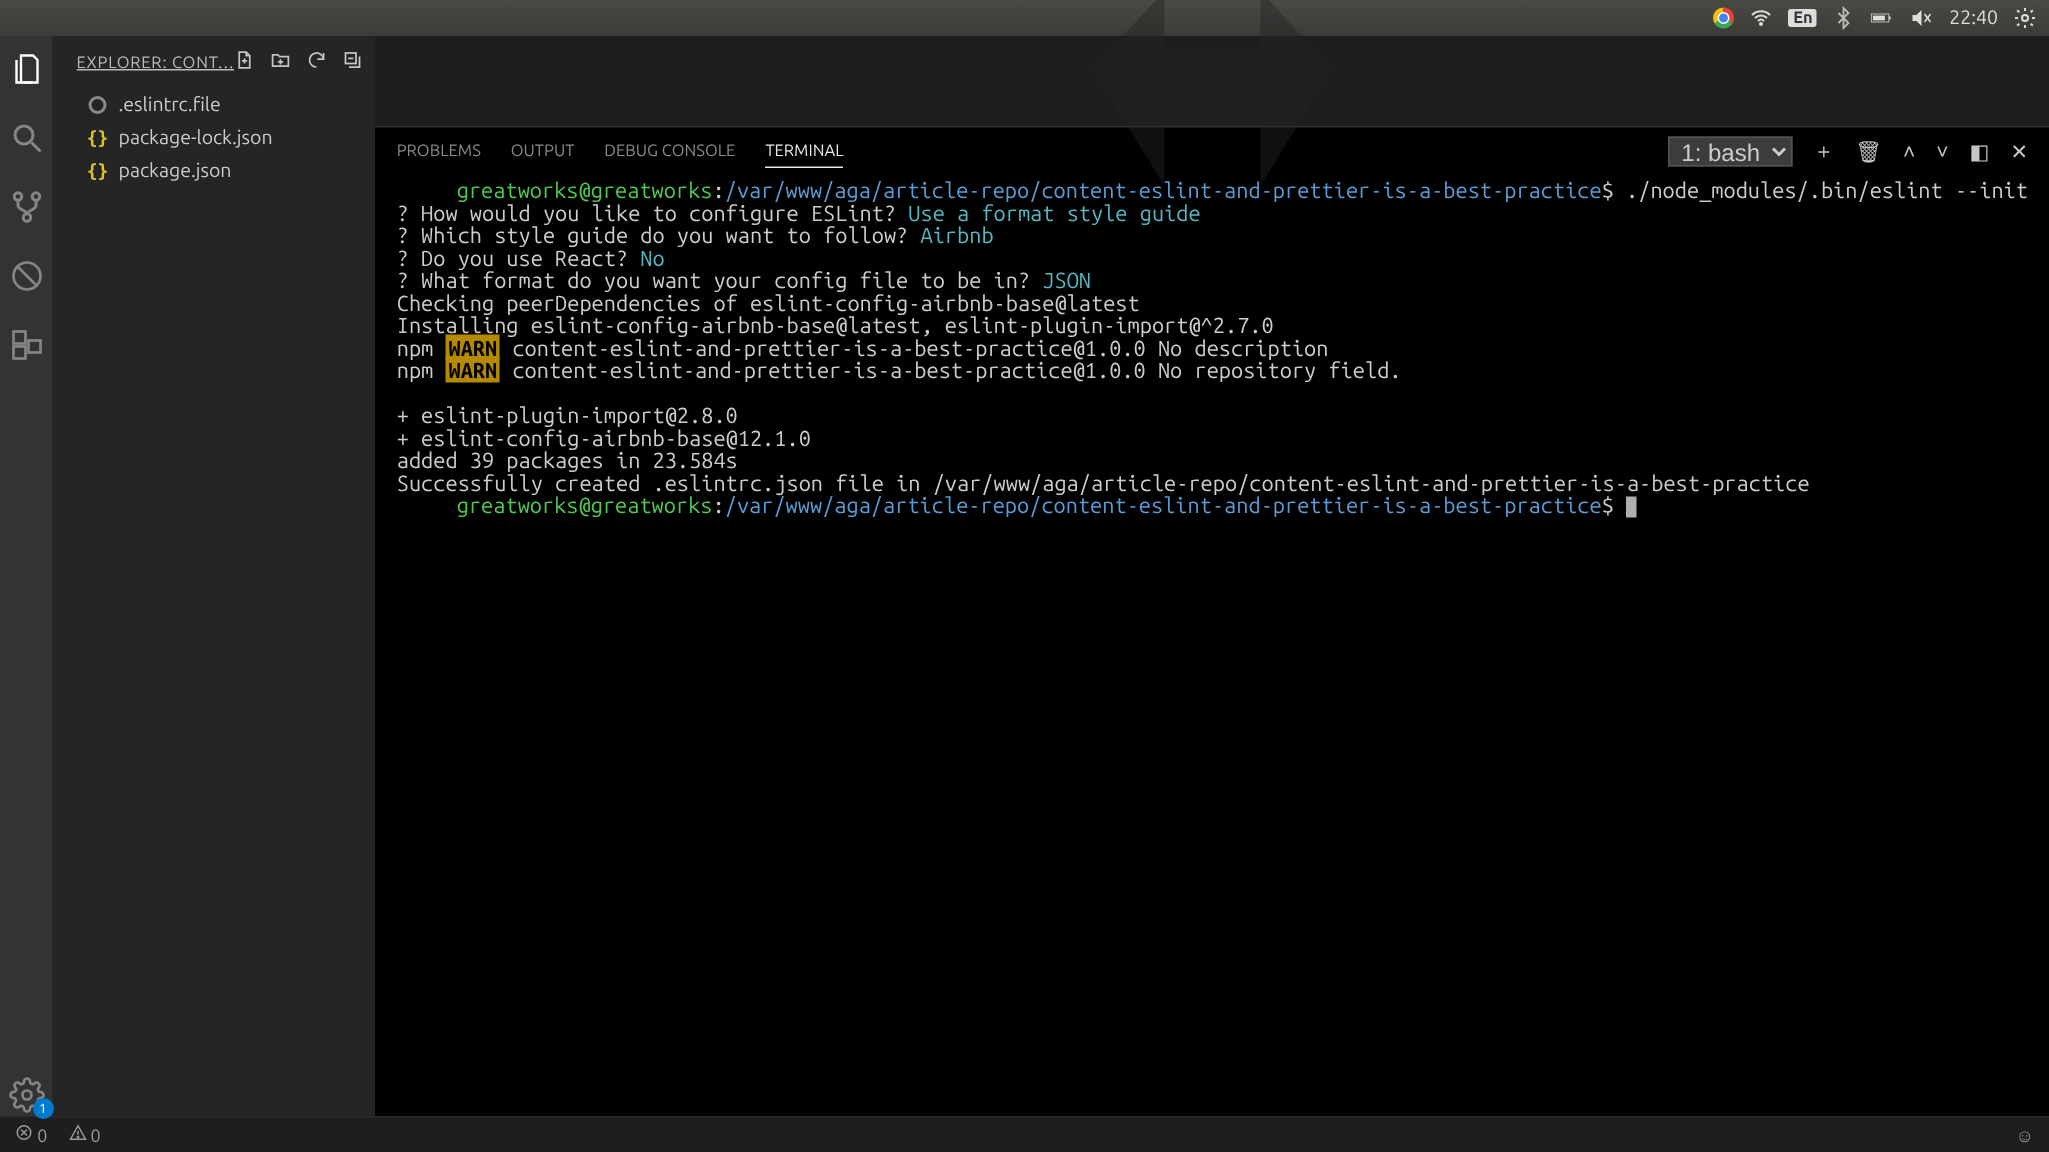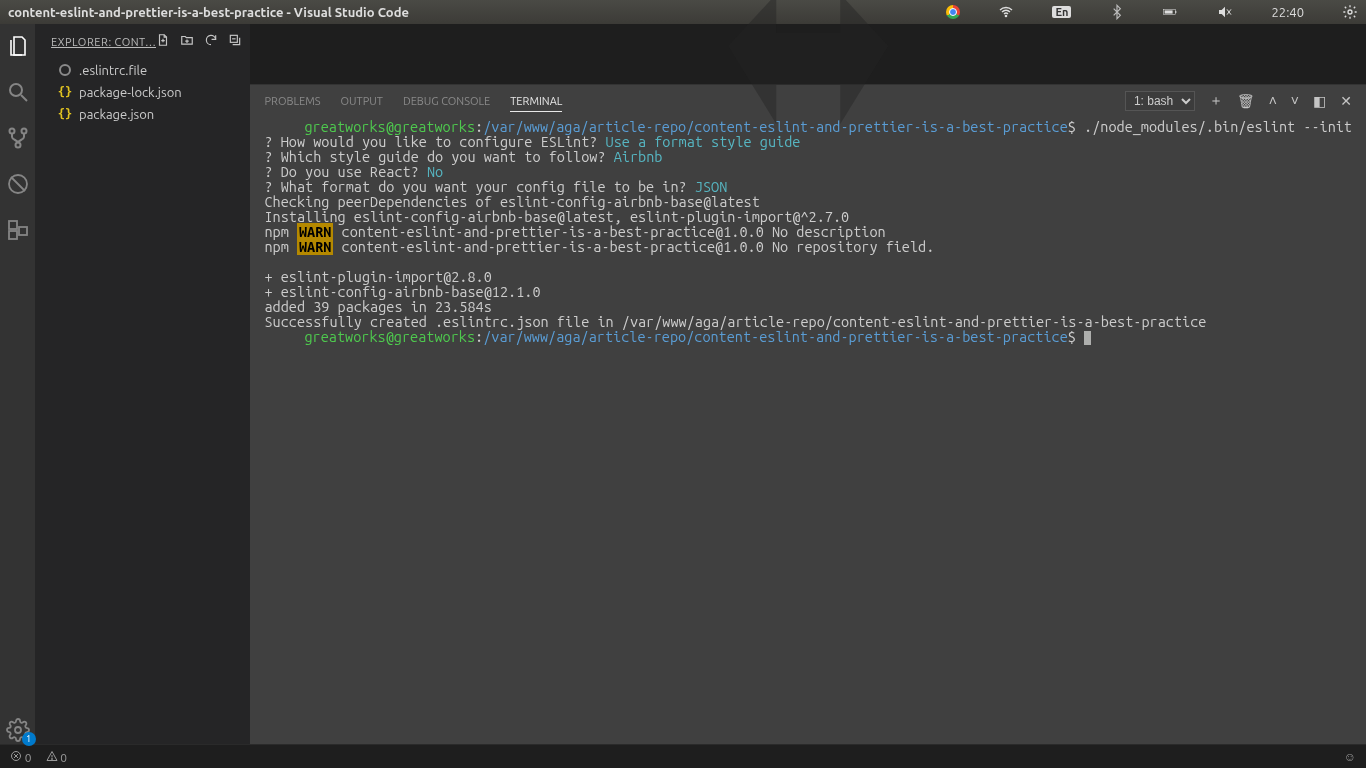--- a/index.html
+++ b/index.html
@@ -1,20 +1,20 @@
 <!DOCTYPE html>
 <html><head>
 <meta charset="utf-8">
 <style>
 * { margin: 0; padding: 0; box-sizing: border-box; }
 html, body { width: 1366px; height: 768px; overflow: hidden; font-family: "Ubuntu", Arial, sans-serif; background: #1e1e1e; color: #ccc; }
 .titlebar { height: 24px; background: linear-gradient(#4a4a45, #3c3b37); display: flex; align-items: center; padding: 0 8px; color: #ddd; font-size: 13px; font-weight: bold; }
 .titlebar .spacer { flex: 1; }
 .titlebar .tray { display: flex; gap: 10px; align-items: center; font-weight: normal; font-size: 13px; }
-.titlebar .tray span { display:inline-flex; align-items:center;margin-left:28px; }
+.titlebar .tray span { display:inline-flex; align-items:center; }
 .tray-icon { width:16px; height:16px; }
 .chrome-dot { width:14px; height:14px; border-radius:50%; background: conic-gradient(#ea4335 0 120deg, #34a853 120deg 240deg, #fbbc05 240deg 360deg); position:relative; }
 .chrome-dot::after { content:""; position:absolute; inset:3px; background:#4285f4; border-radius:50%; border:1.5px solid #fff; }
 .en-badge { background:#ddd; color:#333; padding:0 3px; border-radius:2px; font-size:11px; font-weight:bold; }
 .main { display:flex; height: 720px; }
 .activitybar { width:50px; background:#333333; display:flex; flex-direction:column; align-items:center; padding-top:8px; gap:18px; }
 .activitybar .ab-icon { width:28px; height:28px; color:#858585; cursor:pointer; display:flex; align-items:center; justify-content:center; }
 .activitybar .ab-icon.active { color:#fff; }
 .activitybar .spacer { flex:1; }
 .ab-svg { width:24px; height:24px; }
@@ -23,44 +23,43 @@
 .sidebar-header .title { flex:1; text-transform:uppercase; overflow:hidden; text-overflow:ellipsis; white-space:nowrap; }
 .sidebar-header .actions { display:flex; gap:10px; }
 .sidebar-header .actions span { cursor:pointer; color:#c5c5c5; font-size:14px; }
 .file-item { display:flex; align-items:center; padding:2px 8px 2px 22px; height:22px; gap:6px; cursor:pointer; }
 .file-icon { width:16px; height:16px; display:inline-flex; align-items:center; justify-content:center; }
 .json-icon { color:#e2c420; font-family:monospace; font-size:12px; font-weight:bold; }
 .eslint-icon { width:12px; height:12px; border-radius:50%; border:2px solid #8a8a8a; }
 .editor-area { flex:1; background:#1e1e1e; display:flex; flex-direction:column; }
 .welcome-bg { flex:1; position:relative; }
 .welcome-bg::before { content:""; position:absolute; top:-30px; left:50%; transform:translateX(-50%); width:160px; height:130px; background:#232323; clip-path: polygon(30% 0, 0 40%, 30% 100%, 30% 70%, 70% 70%, 70% 100%, 100% 40%, 70% 0, 70% 30%, 30% 30%); opacity:0.45; }
-.panel { height:660px; border-top:1px solid #333; background:#404040; display:flex; flex-direction:column; }
+.panel { height:660px; border-top:1px solid #333; background:#000000; display:flex; flex-direction:column; }
 .panel-tabs { height:32px; display:flex; align-items:center; padding:0 14px; gap:20px; font-size:11px; color:#8a8a8a; }
 .panel-tabs .tab { cursor:pointer; padding:4px 0; }
 .panel-tabs .tab.active { color:#e7e7e7; border-bottom:1px solid #e7e7e7;text-align:center; }
 .panel-tabs .spacer { flex:1; }
 .panel-tabs .right { display:flex; align-items:center; gap:14px; }
-.term-select { background:#3c3c3c; color:#ccc; border:1px solid #555; font-size:12px; padding:1px 4px; height:20px; }
+.term-select { background:#3c3c3c; color:#ccc; border:1px solid #555; font-size:16px; padding:1px 4px; height:20px; }
 .panel-tabs .ticon { cursor:pointer; color:#c5c5c5; font-size:14px; }
 .terminal-body { flex:1; padding:2px 14px; font-family: "Ubuntu Mono", Menlo, monospace; font-size:14.5px; line-height:15px; white-space:pre; color:#cccccc; overflow:hidden; }
 .t-green { color:#4ec94e;margin-left:40px; }
 .t-blue { color:#5a9dd5; }
 .t-cyan { color:#56b6c2; }
 .t-warn { background:#b58900; color:#000; font-weight:bold; padding:0 2px;margin-top:45px; }
 .cursor { display:inline-block; width:7px; height:14px; background:#aeafad; vertical-align:middle; }
 .statusbar { height:24px; background:#1e1e1e; border-top:1px solid #2a2a2a; display:flex; align-items:center; padding:0 10px; font-size:12px; color:#9a9a9a; gap:14px; }
 .statusbar .spacer { flex:1; }
 .settings-badge { position:relative; }
 .settings-badge .badge { position:absolute; bottom:-2px; right:-4px; background:#007acc; color:#fff; border-radius:50%; width:14px; height:14px; font-size:9px; display:flex; align-items:center; justify-content:center; }
 </style>
 </head>
 <body>
 
 <div class="titlebar">
-  <span>content-eslint-and-prettier-is-a-best-practice - Visual Studio Code</span>
   <div class="spacer"></div>
   <div class="tray">
     <span>
         <span class="chrome-dot"></span>
       </span>
     <span>
       <svg class="tray-icon" viewBox="0 0 24 24" fill="none" stroke="#ddd" stroke-width="2">
           <path d="M3 9c5-5 13-5 18 0"></path>
           <path d="M6 12c3.5-3.5 8.5-3.5 12 0"></path>
           <path d="M9 15c1.8-1.8 4.2-1.8 6 0"></path>

